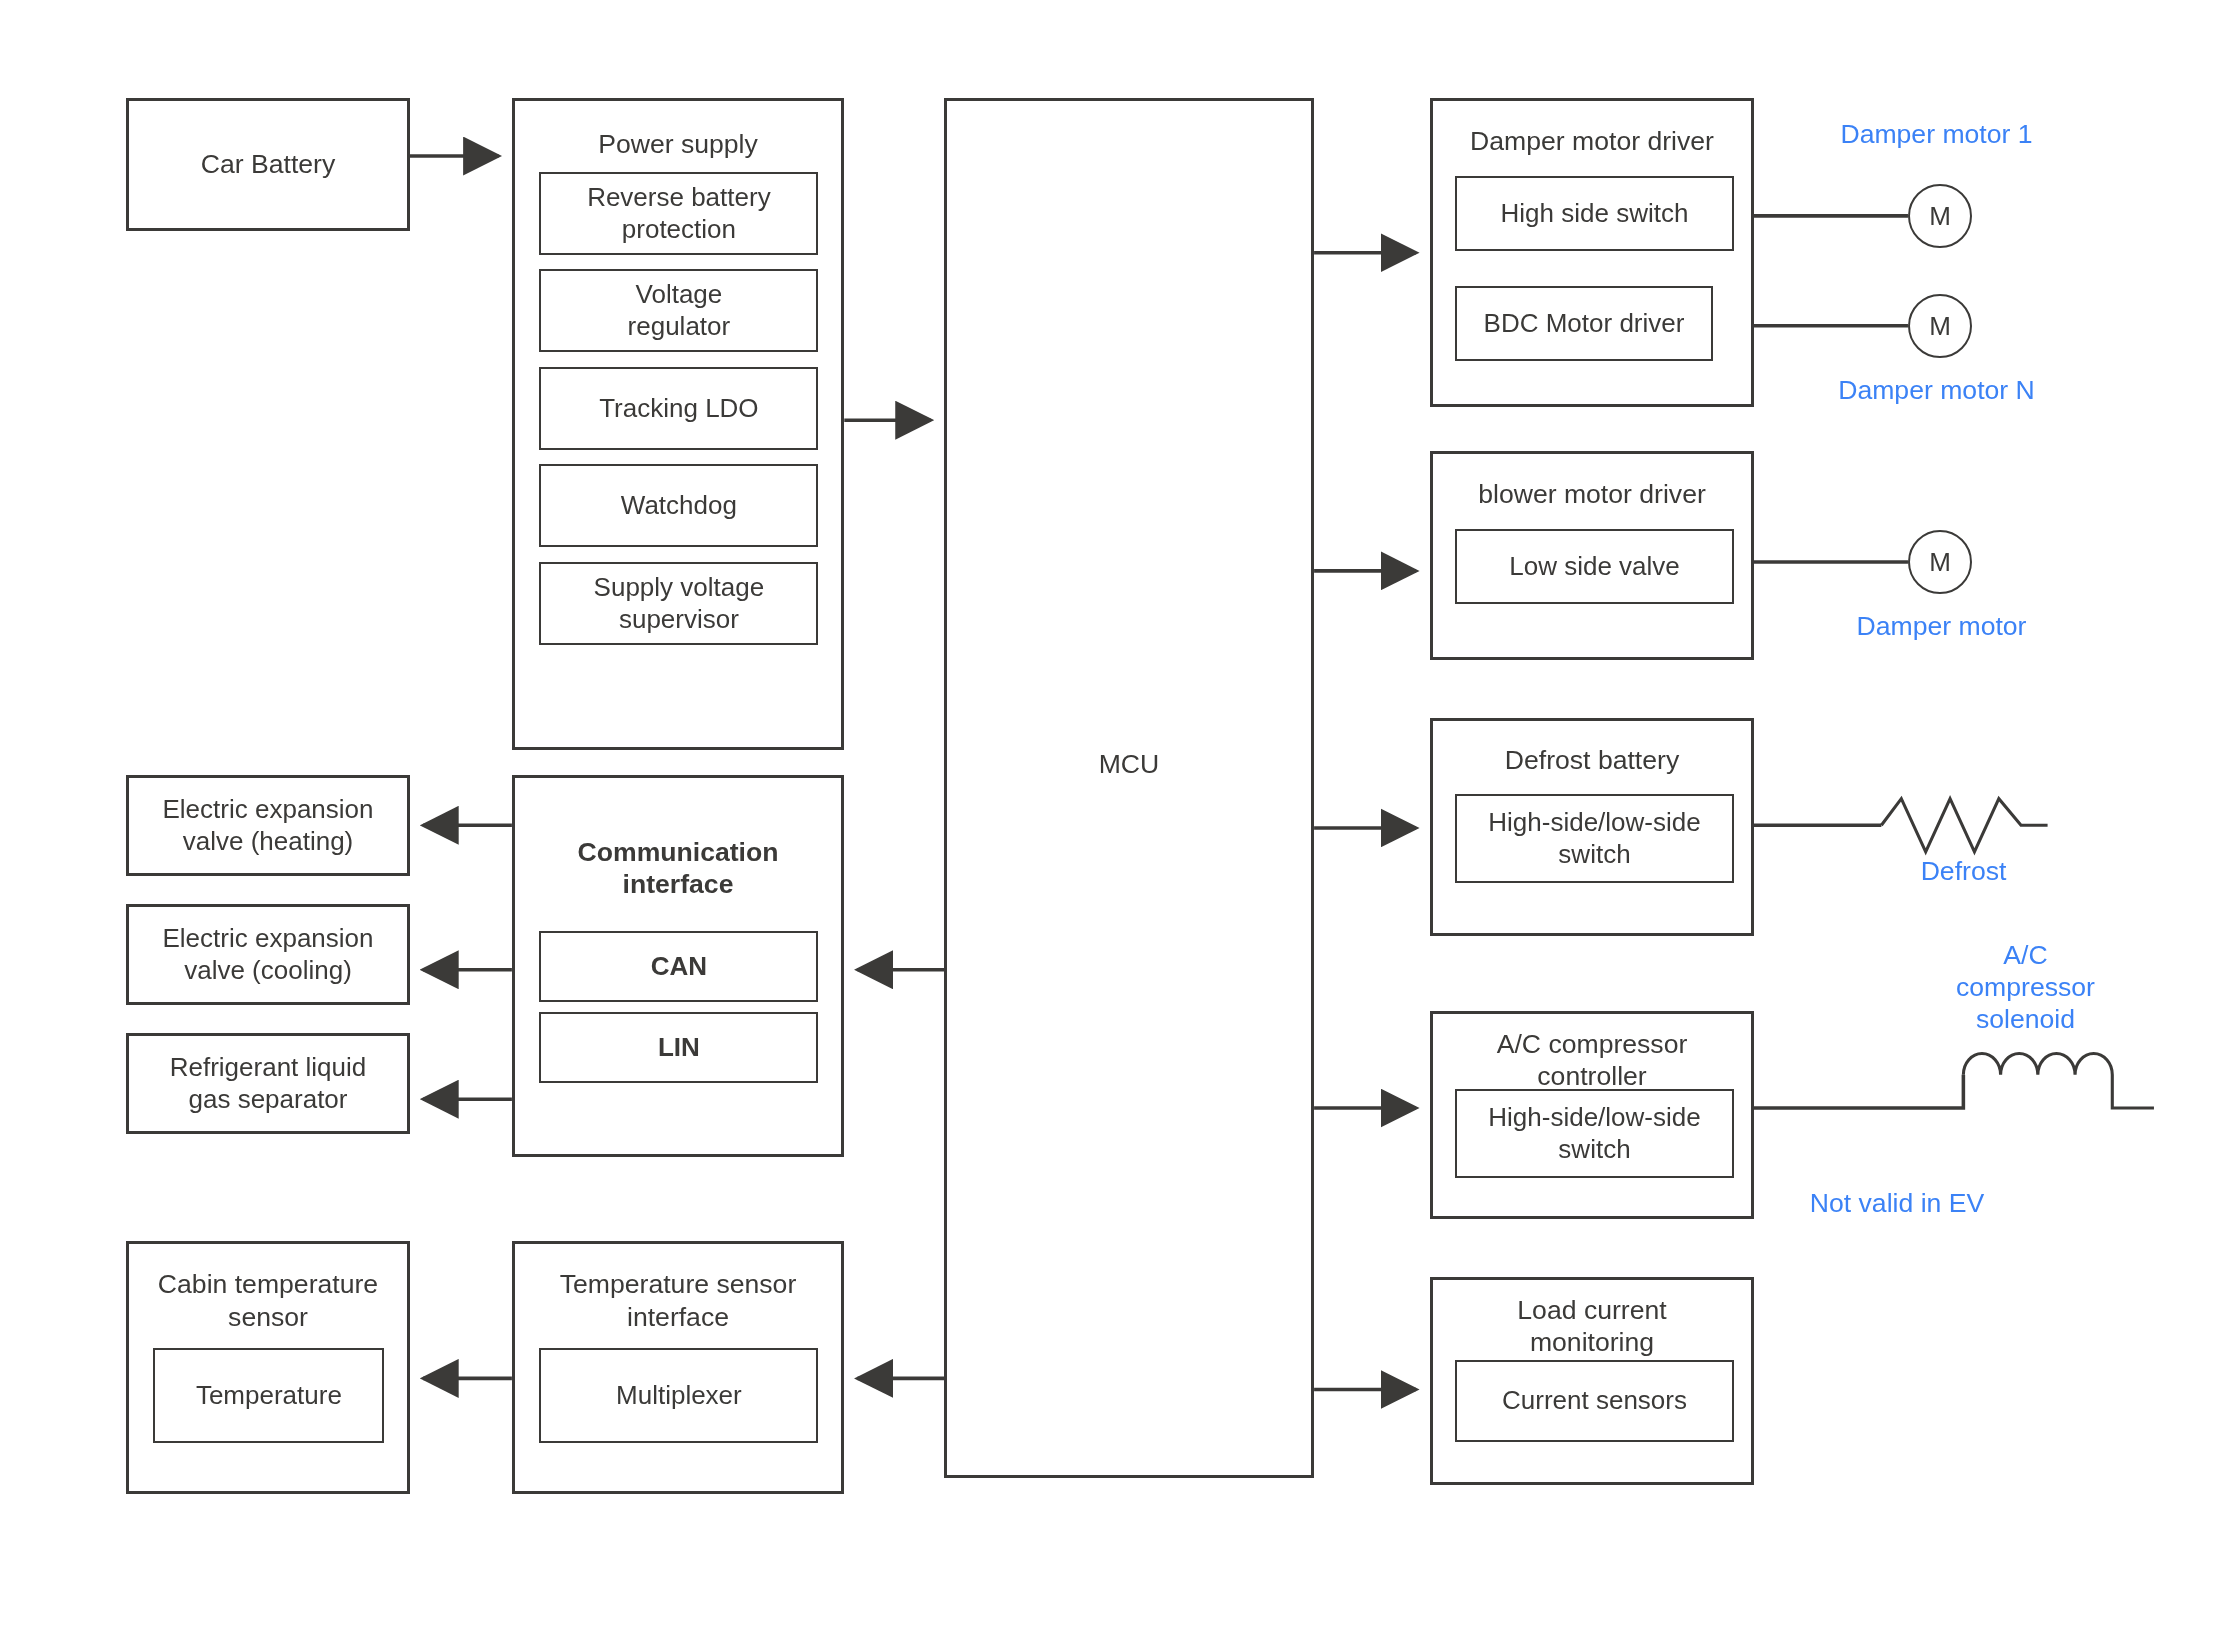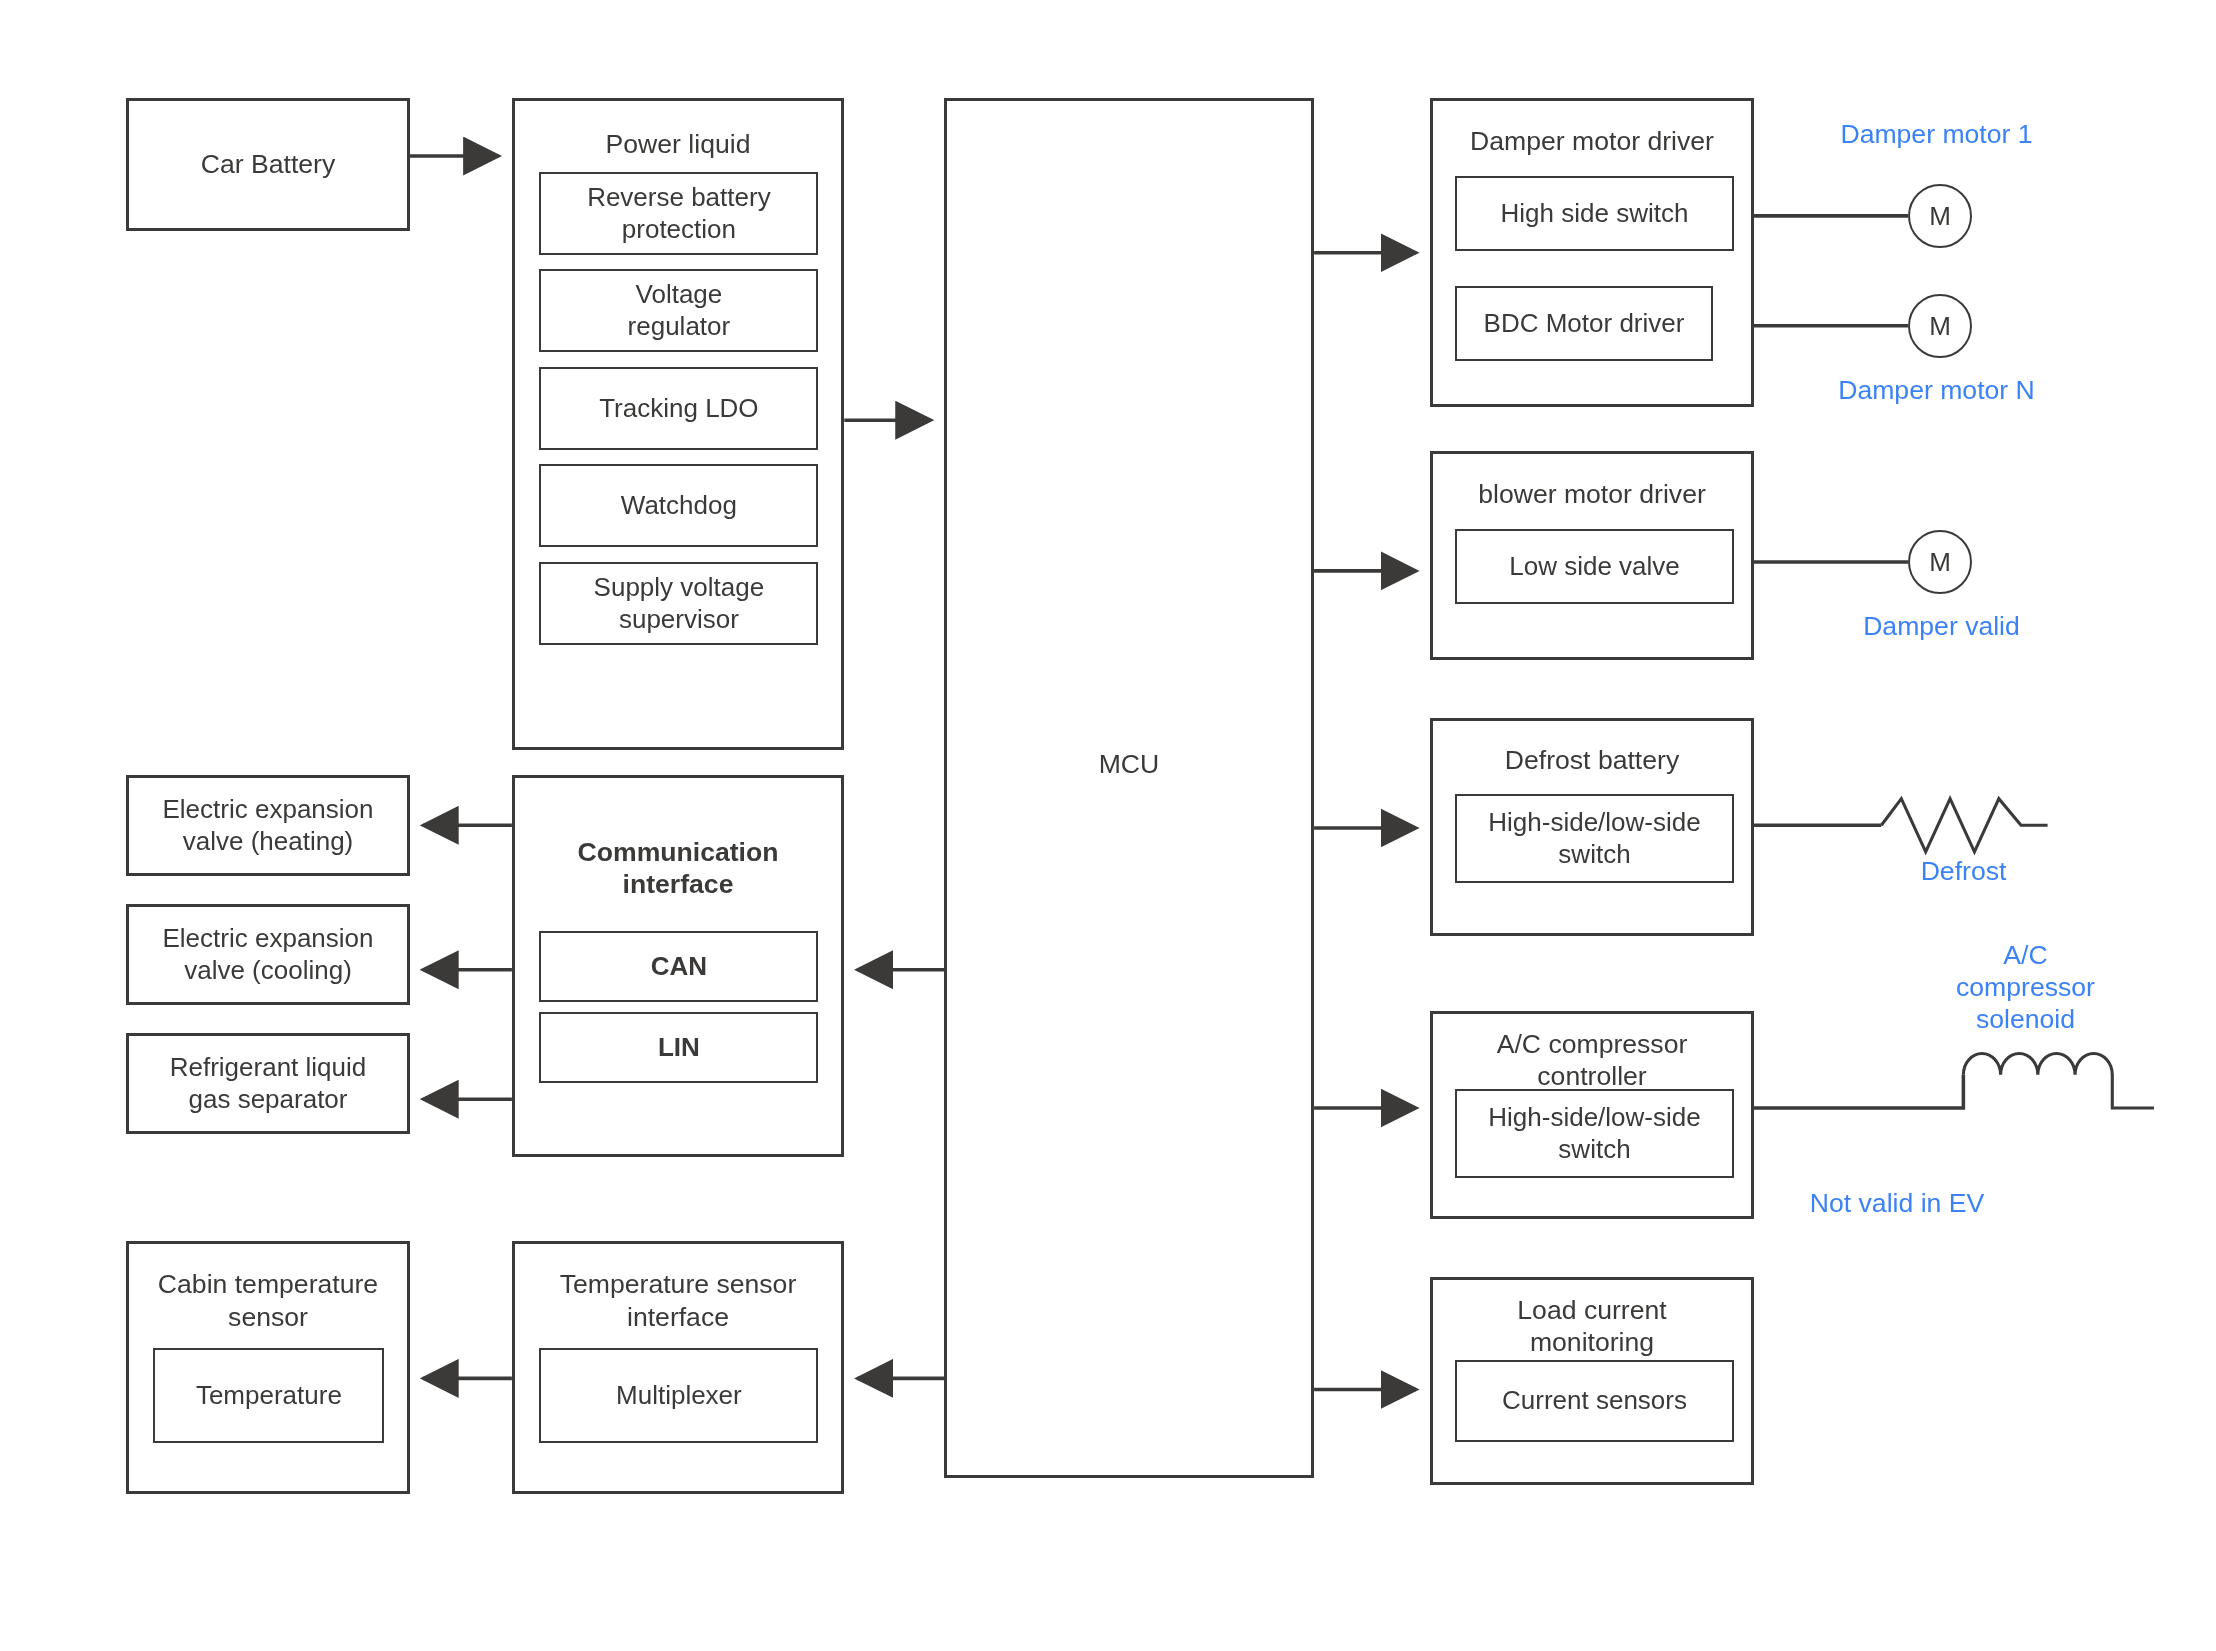--- a/index.html
+++ b/index.html
@@ -94,21 +94,21 @@
       <path d="M4430,2425 a42,48 0 0 1 84,0 a42,48 0 0 1 84,0 a42,48 0 0 1 84,0 a42,48 0 0 1 84,0
                L4766,2500 L4860,2500" stroke-width="7"></path>
     </g>
   </svg>
 
   <div class="box" style="left:126px;top:98px;width:284px;height:133px;">
     <div class="center-text f60">Car Battery</div>
   </div>
 
   <div class="box" style="left:512px;top:98px;width:332px;height:652px;">
-    <div class="top-title f60" style="top:26.6px;">Power liquid</div>
+    <div class="top-title f60" style="top:26.6px;">Power supply</div>
 
     <div class="box inner" style="left:24.4px;top:71px;width:279px;height:83px;">
       <div class="center-text f58">Reverse battery
 protection</div>
     </div>
     <div class="box inner" style="left:24.4px;top:168px;width:279px;height:83px;">
       <div class="center-text f58">Voltage
 regulator</div>
     </div>
     <div class="box inner" style="left:24.4px;top:363px;width:279px;height:83px;">
@@ -187,21 +187,21 @@
   <div class="freelbl f60" style="left:1817px;top:375px;width:239px;">Damper motor N</div>
 
   <div class="box" style="left:1430px;top:451px;width:324px;height:209px;">
     <div class="top-title f60" style="top:24.4px;">blower motor driver</div>
     <div class="box inner" style="left:22px;top:75px;width:279px;height:75px;">
       <div class="center-text f58">Low side valve</div>
     </div>
   </div>
 
   <div class="motor" style="left:1908px;top:530px;width:64px;height:64px;">M</div>
-  <div class="freelbl f60" style="left:1822px;top:611px;width:239px;">Damper valid</div>
+  <div class="freelbl f60" style="left:1822px;top:611px;width:239px;">Damper motor</div>
 
   <div class="box" style="left:1430px;top:718px;width:324px;height:218px;">
     <div class="top-title f60" style="top:23px;">Defrost battery</div>
     <div class="box inner" style="left:22px;top:73px;width:279px;height:89px;">
       <div class="center-text f58">High-side/low-side
 switch</div>
     </div>
   </div>
 
   <div class="freelbl f60" style="left:1844px;top:856px;width:239px;">Defrost</div>

